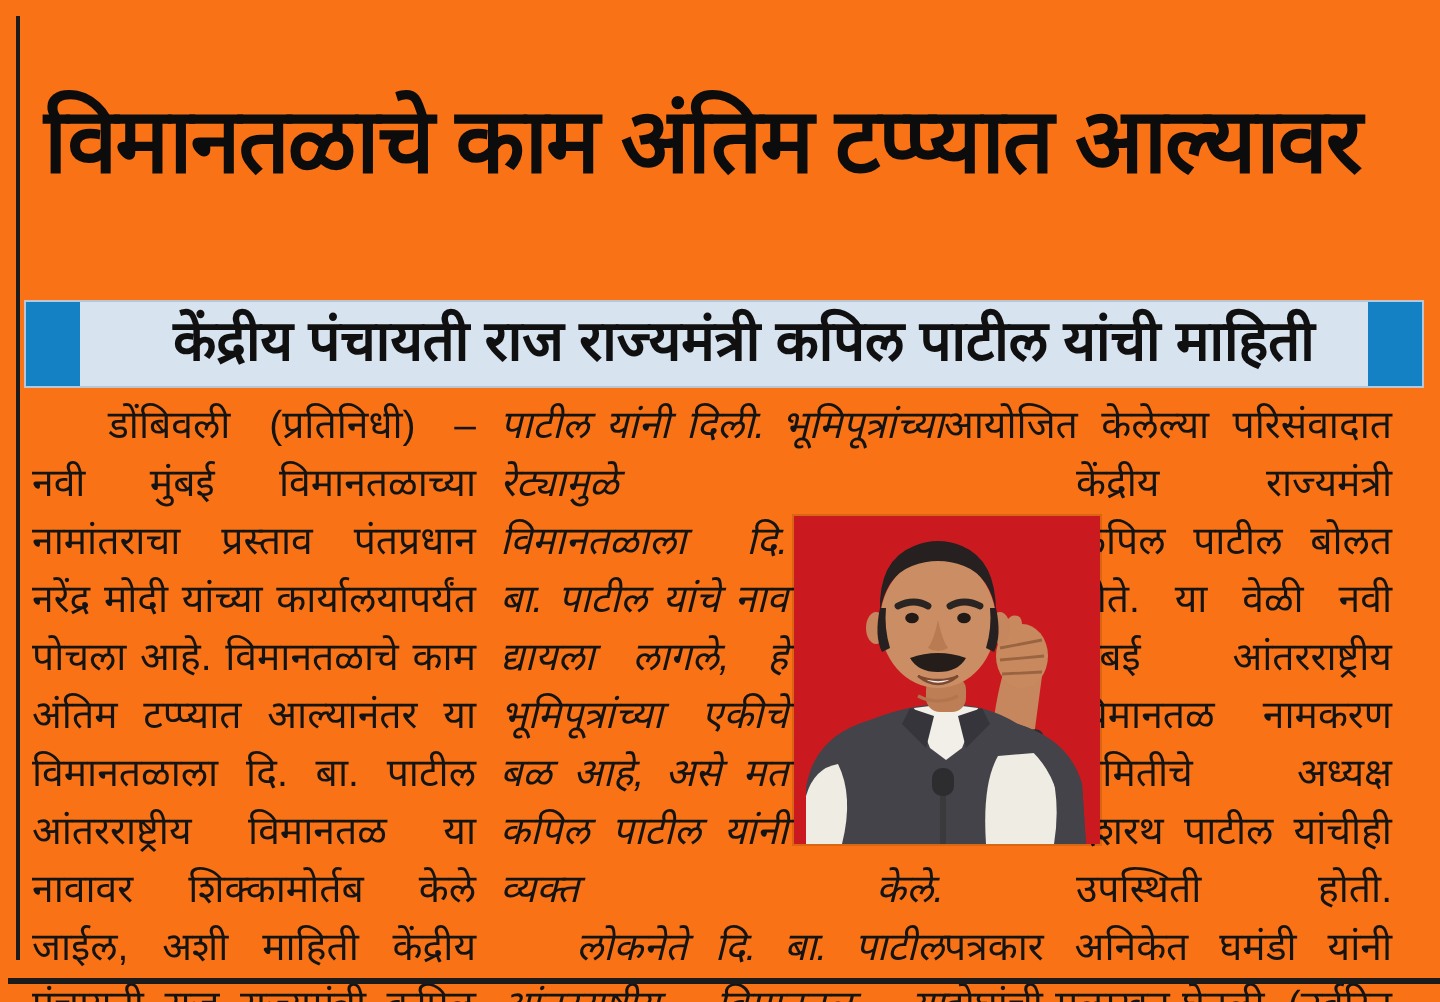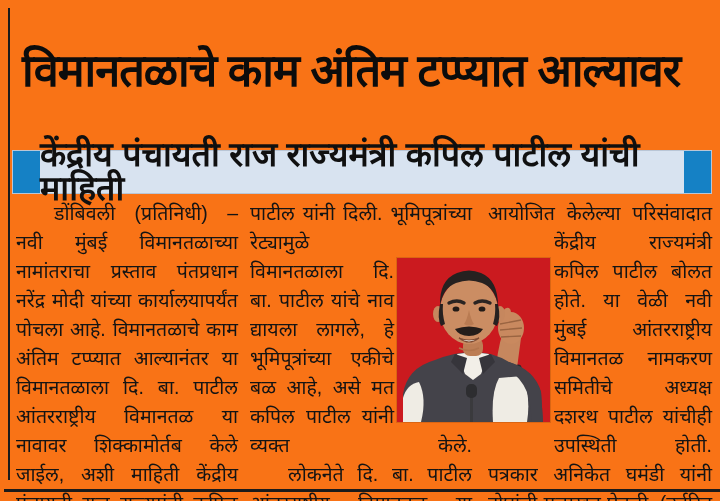--- a/index.html
+++ b/index.html
@@ -28,30 +28,30 @@
   .headline .hl-line{display:block;}
   .subhead-bar{
     position:absolute;left:12px;top:150px;width:700px;height:44px;
     display:flex;align-items:stretch;
     background:#d8e3f0;
     border:1px solid #b9c6d6;box-sizing:border-box;
   }
   .subhead-block{width:27px;background:#1581c5;flex:0 0 auto;}
   .subhead-text{
     flex:1;display:flex;align-items:center;justify-content:center;
-    font-size:34px;font-weight:700;color:#101010;
-    line-height:1;padding-bottom:3px;
+    font-size:28px;font-weight:700;color:#101010;
+    line-height:1;padding-bottom:3px;margin-left:20px;
   }
   .columns{
     position:absolute;left:16px;top:199px;width:696px;height:288px;
     display:flex;
   }
   .col{box-sizing:border-box;}
   .col-1{width:222px;margin-right:12px;}
-  .col-2{width:222px;margin-right:16px;}
+  .col-2{width:222px;margin-right:0;font-style:italic;}
   .col-3{width:224px;}
   .col p{
     margin:0;
     font-size:19.5px;line-height:29px;
     text-align:justify;text-align-last:justify;
     color:#141414;
   }
   .indent{text-indent:38px;}
   .wrap-spacer-right{
     float:right;width:78px;height:222px;

